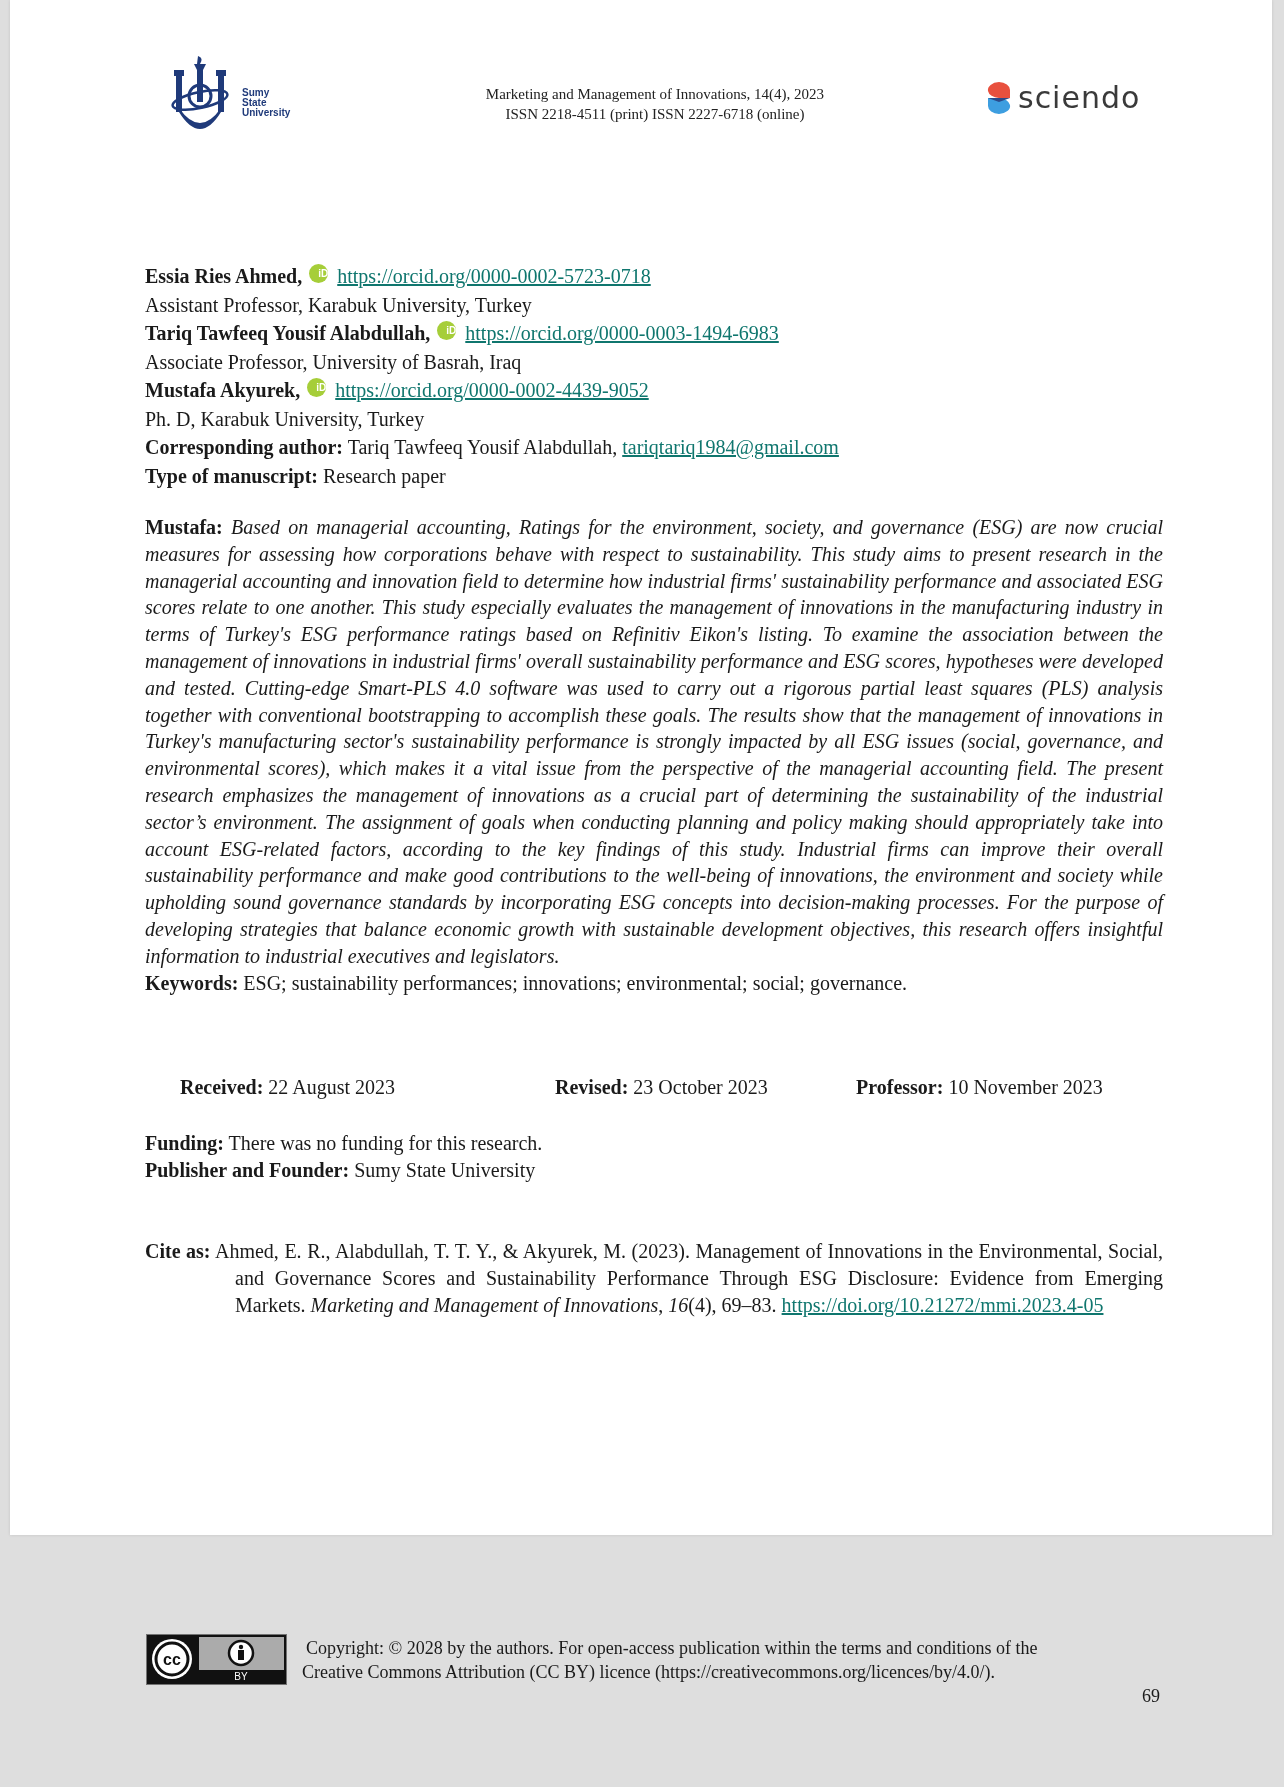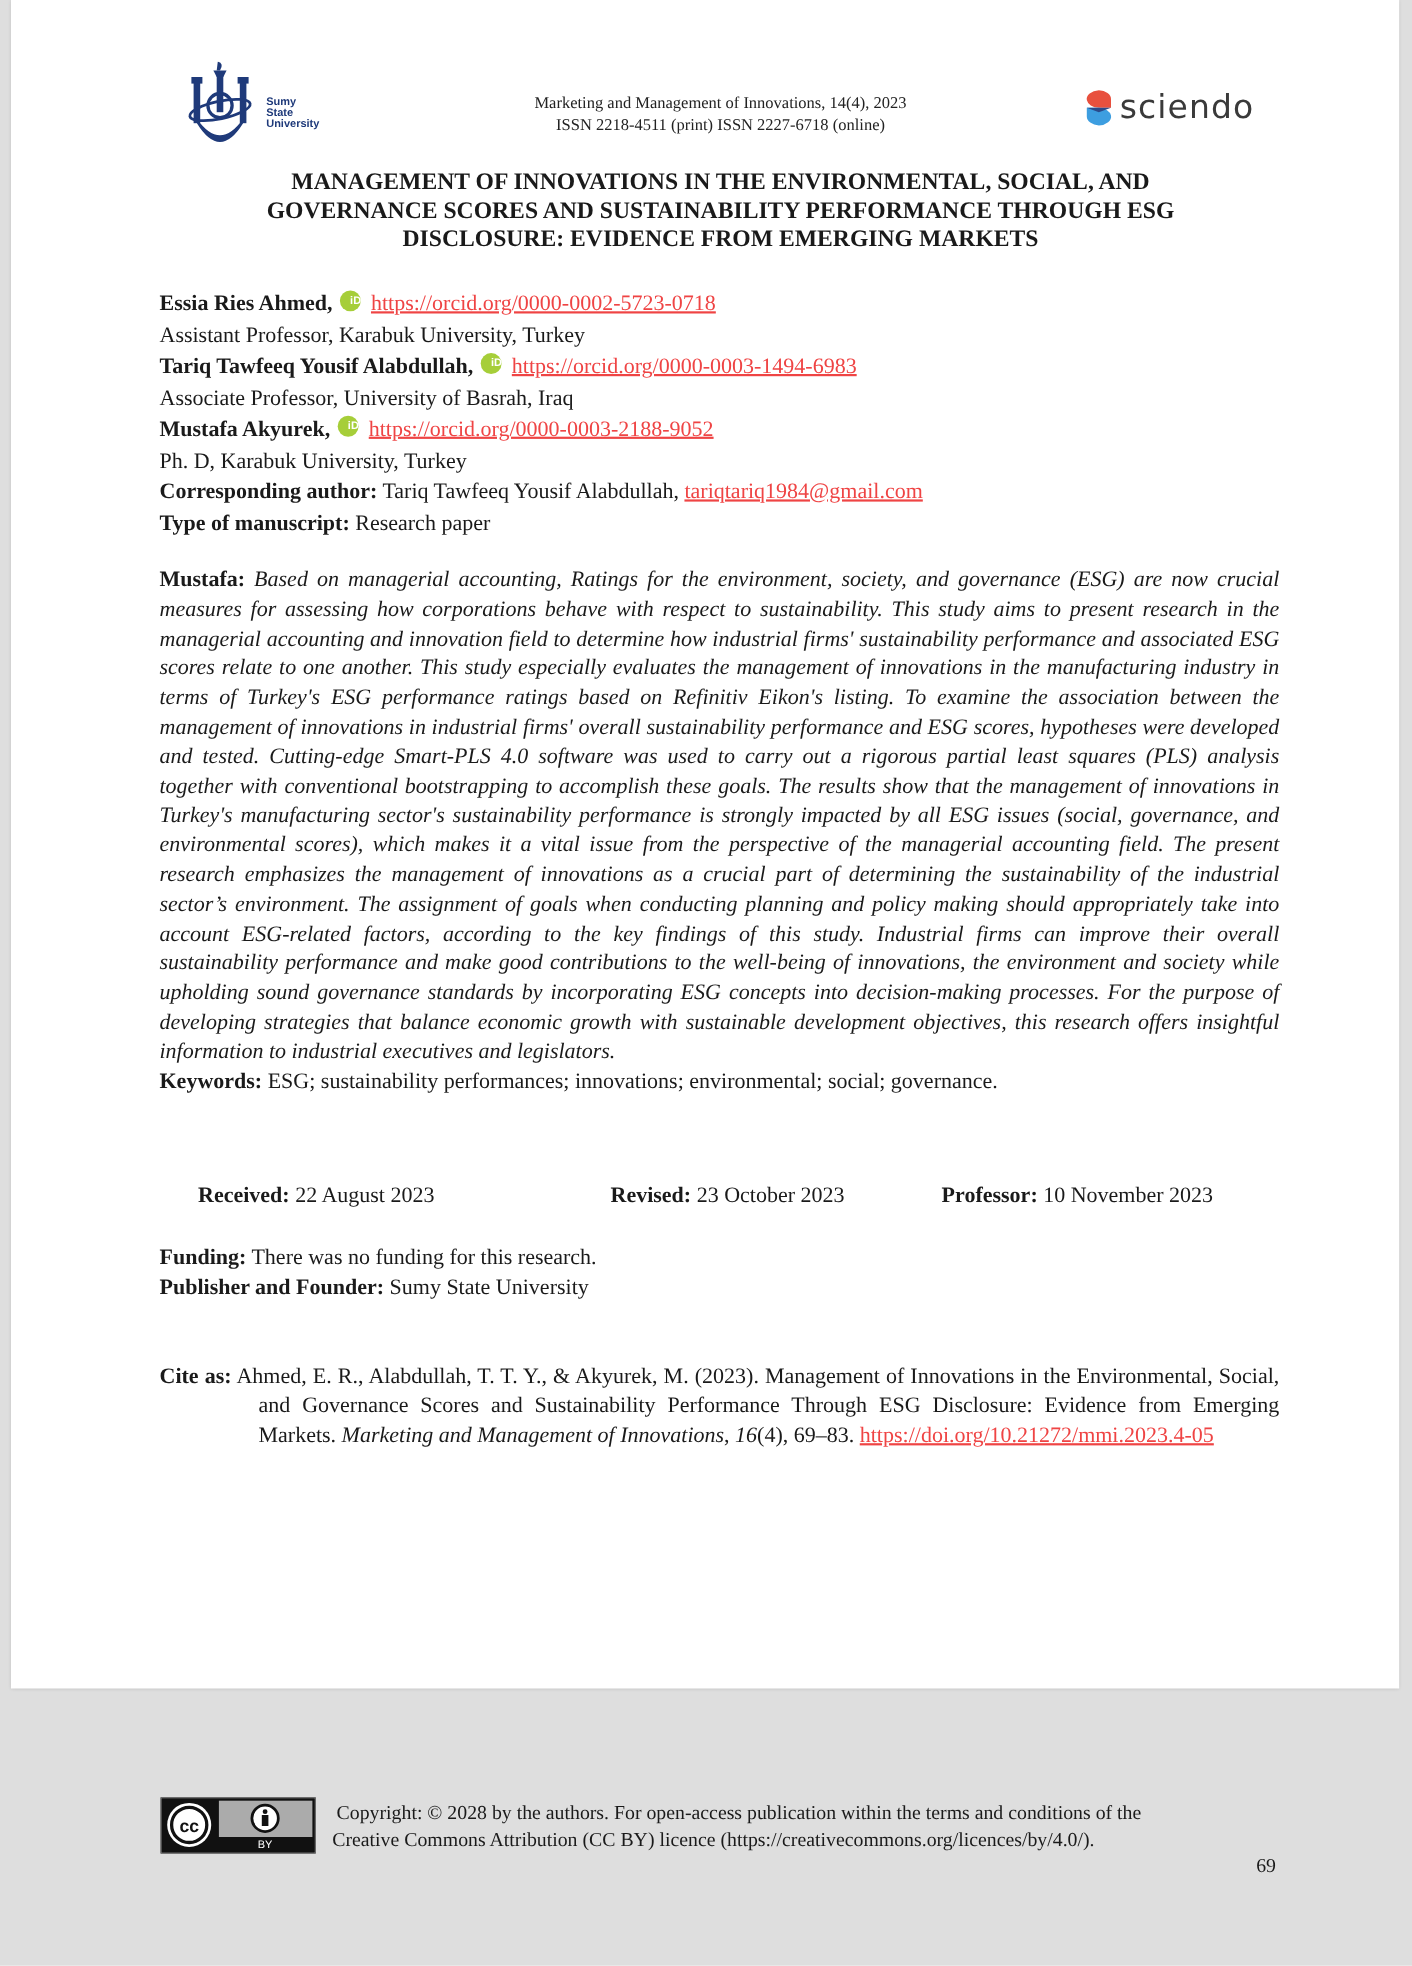--- a/index.html
+++ b/index.html
@@ -19,21 +19,21 @@
   .abs { position: absolute; }
   .ssu-logo { left: 160px; top: 56px; width: 120px; height: 78px; }
   .ssu-text { left: 232px; top: 88px; font-family: "Liberation Sans", sans-serif; font-weight: bold; font-size: 10px; line-height: 10px; color: #1f3a7a; }
   .journal { left: 380px; top: 84px; width: 530px; text-align: center; font-size: 15px; line-height: 20px; color: #222; }
   .sciendo { left: 976px; top: 80px; display: flex; align-items: center; gap: 6px; }
   .sciendo-word { font-family: "DejaVu Sans", sans-serif; font-size: 30px; color: #3a3a3a; letter-spacing: 1px; }
   .title { left: 150px; top: 152px; width: 990px; text-align: center; font-weight: bold; font-size: 21.5px; line-height: 26px; color: #1a1a1a; }
   .authors { left: 135px; top: 262px; font-size: 20px; line-height: 28.5px; }
   .authors b { font-weight: bold; }
   .orcid { display: inline-block; width: 19px; height: 19px; border-radius: 50%; background: #a6ce39; color: #fff; font-family: "Liberation Sans", sans-serif; font-size: 10px; font-weight: bold; text-align: right; line-height: 19px; vertical-align: 6px; margin: 0 4px 0 2px; }
-  a.link { color: #ef4444; text-decoration: underline; }
+  a.link { color: #0f766e; text-decoration: underline; }
   .abstract { left: 135px; top: 514px; width: 1018px; font-size: 20px; line-height: 26.8px; text-align: justify; }
   .abstract i { font-style: italic; }
   .dates { left: 135px; top: 1076px; width: 1018px; font-size: 20px; }
   .dates span.item { position: absolute; white-space: nowrap; }
   .meta2 { left: 135px; top: 1130px; font-size: 20px; line-height: 27px; }
   .cite { left: 135px; top: 1238px; width: 1018px; font-size: 20px; line-height: 27px; }
   .cite .hang { padding-left: 90px; text-indent: -90px; text-align: justify; }
   .cc-badge { left: 136px; top: 1634px; width: 139px; height: 49px; background: #111; border: 1px solid #737373; }
   .copyright { left: 292px; top: 1636px; width: 870px; font-size: 18px; line-height: 24px; }
   .pagenum { left: 1132px; top: 1686px; font-size: 18px; }
@@ -72,43 +72,38 @@
 
   <div class="abs sciendo">
     <svg width="26" height="34" viewBox="0 0 26 34">
       <path d="M13 1 A12 8 0 0 0 2 10 A12 8 0 0 0 13 17 L24 17 L24 9 A12 8 0 0 0 13 1 Z" fill="#e8503e"></path>
       <path d="M13 33 A12 8 0 0 0 24 24 A12 8 0 0 0 13 17 L2 17 L2 25 A12 8 0 0 0 13 33 Z" fill="#3d9ee0"></path>
       <path d="M2 17 L24 17 L13 21 Z" fill="#2b4a8a"></path>
     </svg>
     <span class="sciendo-word">sciendo</span>
   </div>
 
-  <div class="abs title">
-    <div>MANAGEMENT OF INNOVATIONS IN THE ENVIRONMENTAL, SOCIAL, AND</div>
-    <div>GOVERNANCE SCORES AND SUSTAINABILITY PERFORMANCE THROUGH ESG</div>
-    <div>DISCLOSURE: EVIDENCE FROM EMERGING MARKETS</div>
-  </div>
 
   <div class="abs authors">
     <div>
       <b>Essia Ries Ahmed,</b>
       <span class="orcid">iD</span>
       <a class="link">https://orcid.org/0000-0002-5723-0718</a>
     </div>
     <div>Assistant Professor, Karabuk University, Turkey</div>
     <div>
       <b>Tariq Tawfeeq Yousif Alabdullah,</b>
       <span class="orcid">iD</span>
       <a class="link">https://orcid.org/0000-0003-1494-6983</a>
     </div>
     <div>Associate Professor, University of Basrah, Iraq</div>
     <div>
       <b>Mustafa Akyurek,</b>
       <span class="orcid">iD</span>
-      <a class="link">https://orcid.org/0000-0003-2188-9052</a>
+      <a class="link">https://orcid.org/0000-0002-4439-9052</a>
     </div>
     <div>Ph. D, Karabuk University, Turkey</div>
     <div>
       <b>Corresponding author:</b>
       <span>Tariq Tawfeeq Yousif Alabdullah,</span>
       <a class="link">tariqtariq1984@gmail.com</a>
     </div>
     <div>
       <b>Type of manuscript:</b>
       <span>Research paper</span>

